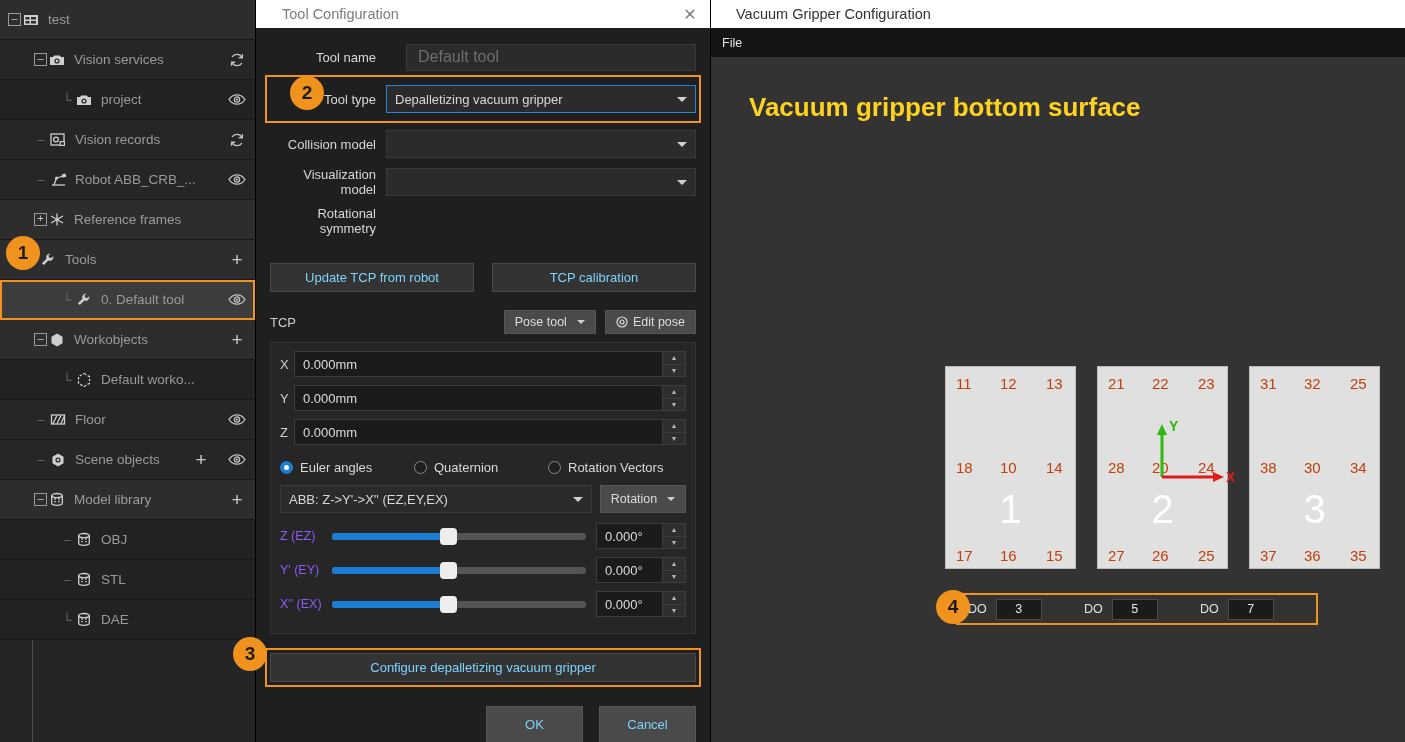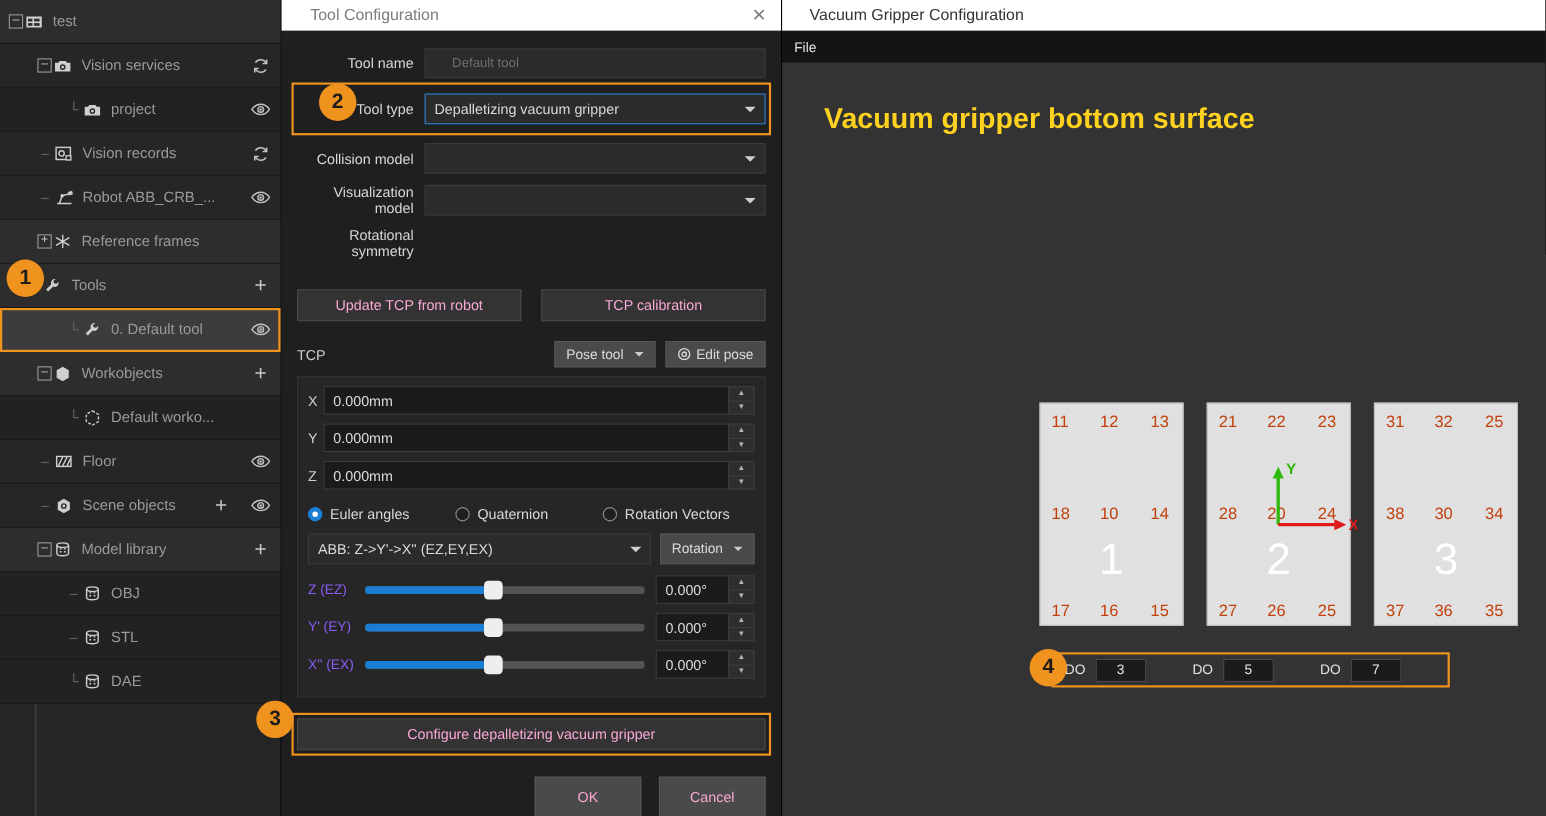--- a/index.html
+++ b/index.html
@@ -67,21 +67,21 @@
     padding: 0 8px 0 26px; color: #7c7c7c; font-size: 14.5px;
   }
   .dlg-close { margin-left: auto; color: #7c7c7c; font-size: 16px; width: 24px; text-align: center; }
   .dlg-body { position: relative; height: 714px; background: #1f1f1f; padding: 0 14px; }
 
   .frow { display: flex; align-items: center; height: 38px; }
   .flabel { width: 116px; text-align: right; padding-right: 10px; color: #d7d7d7; font-size: 13px; }
   .ctrl { flex: 1; position: relative; }
   .inputbox {
     height: 27px; background: #2b2b2b; border: 1px solid #3a3a3a;
-    color: #cccccc; font-size: 12px; display: flex; align-items: center; padding: 0 24px;
+    color: #cccccc; font-size: 16px; display: flex; align-items: center; padding: 0 11px; margin-left: 20px;
   }
   .inputbox.placeholder { color: #6e6e6e; }
   .selbox {
     height: 28px; background: #2b2b2b; border: 1px solid #3a3a3a; color: #d8d8d8;
     font-size: 13px; display: flex; align-items: center; padding: 0 8px; position: relative;
   }
   .selbox.focus { border-color: #2b7fd4; }
   .caret {
     position: absolute; right: 8px; top: 50%; margin-top: -2px;
     width: 0; height: 0; border-left: 5px solid transparent; border-right: 5px solid transparent;
@@ -95,21 +95,21 @@
     width: 13px; height: 13px; border-radius: 50%; border: 1.6px solid #8b8b8b;
     margin-right: 7px; position: relative; background: #1f1f1f; flex: 0 0 auto;
   }
   .rdot.on { border-color: #1a7fd4; background: #1a7fd4; }
   .rdot.on::after {
     content: ""; position: absolute; left: 3px; top: 3px; width: 5px; height: 5px;
     border-radius: 50%; background: #ffffff;
   }
 
   .btn {
-    background: #333333; border: 1px solid #484848; color: #f9a8d4;
+    background: #333333; border: 1px solid #484848; color: #7dd3fc;
     font-size: 13px; height: 29px; display: flex; align-items: center; justify-content: center;
   }
   .small-btn {
     background: #4a4a4a; border: 1px solid #565656; color: #dcdcdc; font-size: 12.5px;
     height: 24px; display: inline-flex; align-items: center; justify-content: center; padding: 0 10px;
   }
   .small-btn .mini-caret {
     width: 0; height: 0; border-left: 4px solid transparent; border-right: 4px solid transparent;
     border-top: 4px solid #cfcfcf; margin-left: 10px;
   }

